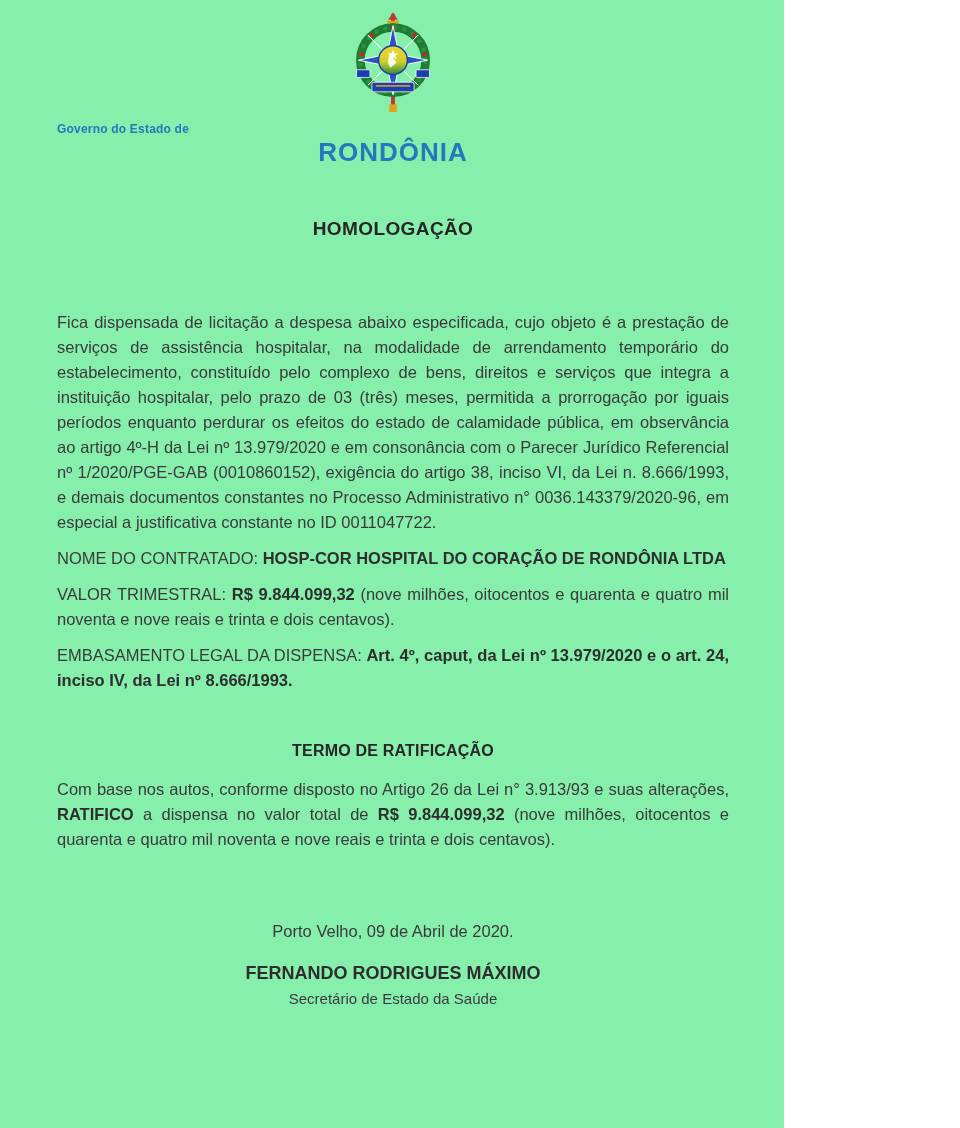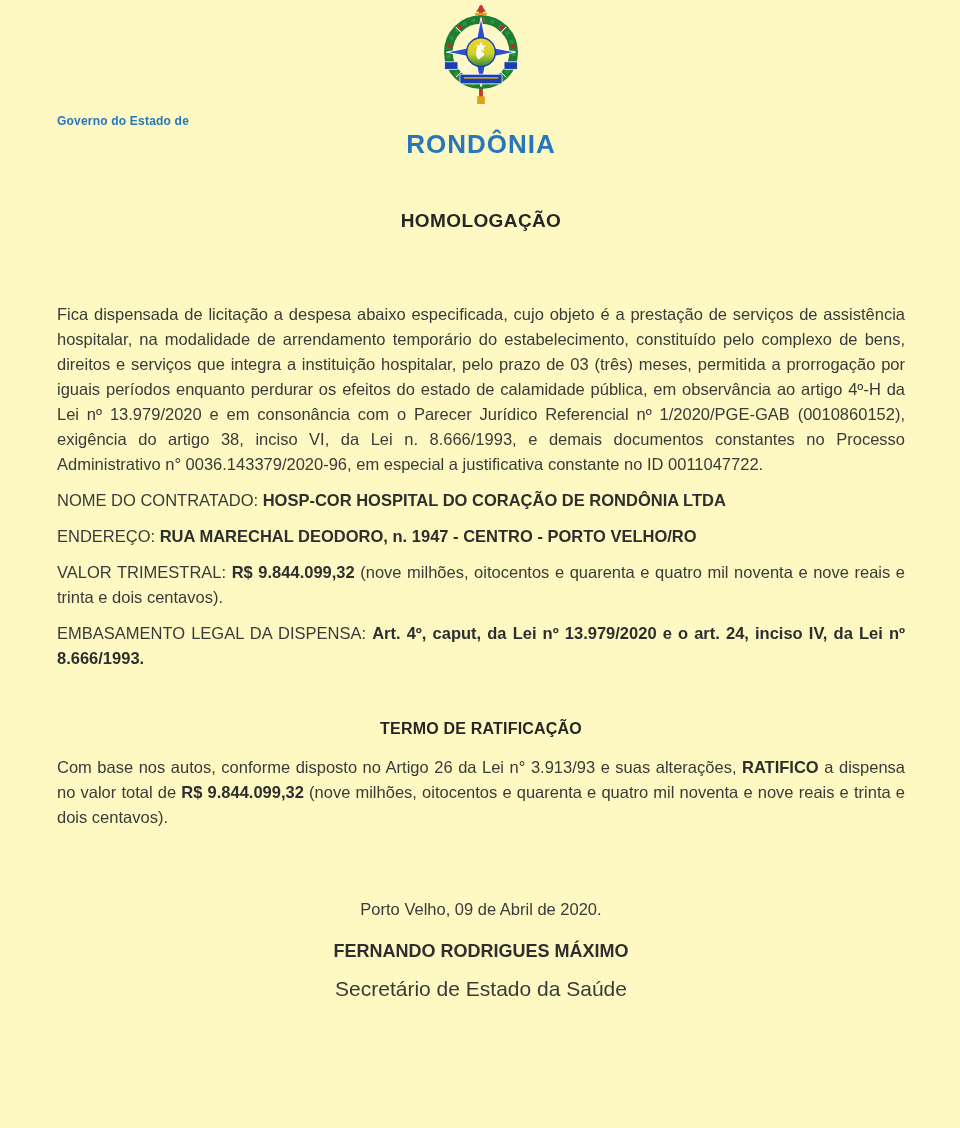--- a/index.html
+++ b/index.html
@@ -5,24 +5,24 @@
   * { margin: 0; padding: 0; box-sizing: border-box; }
   html, body { background: #ffffff; }
   body {
     width: 960px;
     height: 1128px;
     font-family: "Liberation Sans", sans-serif;
     color: #3a3a3a;
     overflow: hidden;
   }
   .page {
-    width: 960px;
+    width: 784px;
     height: 1128px;
-    background: #fef9c3;
-    padding: 0 55px 0 57px;
+    background: #86efac;
+    padding: 8px 55px 0 57px;
     position: relative;
   }
   .center { text-align: center; }
 
   
   .logo-wrap { padding-top: 4px; text-align: center; }
   .gov-line {
     margin-top: 2px;
     font-size: 12px;
     font-weight: 700;
@@ -92,22 +92,22 @@
     font-size: 16.5px;
     color: #3a3a3a;
   }
   .signer-name {
     margin-top: 22px;
     font-size: 18px;
     font-weight: 700;
     color: #2e2e2e;
   }
   .signer-title {
-    margin-top: 15px;
-    font-size: 21px;
+    margin-top: 6px;
+    font-size: 15px;
     color: #3a3a3a;
   }
 </style>
 </head>
 <body>
 
 <div class="page">
 
   <div class="logo-wrap">
     <svg width="96" height="104" viewBox="0 0 100 108">
@@ -163,24 +163,20 @@
 
   <div class="title-main center">HOMOLOGAÇÃO</div>
 
   <p class="para para-1">Fica dispensada de licitação a despesa abaixo especificada, cujo objeto é a prestação de serviços de assistência hospitalar, na modalidade de arrendamento temporário do estabelecimento, constituído pelo complexo de bens, direitos e serviços que integra a instituição hospitalar, pelo prazo de 03 (três) meses, permitida a prorrogação por iguais períodos enquanto perdurar os efeitos do estado de calamidade pública, em observância ao artigo 4º-H da Lei nº 13.979/2020 e em consonância com o Parecer Jurídico Referencial nº 1/2020/PGE-GAB (0010860152), exigência do artigo 38, inciso VI, da Lei n. 8.666/1993, e demais documentos constantes no Processo Administrativo n° 0036.143379/2020-96, em especial a justificativa constante no ID 0011047722.</p>
 
   <p class="field-row">
     <span>NOME DO CONTRATADO:</span>
     <b>HOSP-COR HOSPITAL DO CORAÇÃO DE RONDÔNIA LTDA</b><span></span>
   </p>
   <p class="field-row">
-    <span>ENDEREÇO:</span>
-    <b>RUA MARECHAL DEODORO, n. 1947 - CENTRO - PORTO VELHO/RO</b><span></span>
-  </p>
-  <p class="field-row">
     <span>VALOR TRIMESTRAL:</span>
     <b>R$ 9.844.099,32</b><span> (nove milhões, oitocentos e quarenta e quatro mil noventa e nove reais e trinta e dois centavos).</span>
   </p>
   <p class="field-row">
     <span>EMBASAMENTO LEGAL DA DISPENSA:</span>
     <b>Art. 4º, caput, da Lei nº 13.979/2020 e o art. 24, inciso IV, da Lei nº 8.666/1993.</b><span></span>
   </p>
 
   <div class="title-ratify center">TERMO DE RATIFICAÇÃO</div>
   <p class="para para-ratify">

